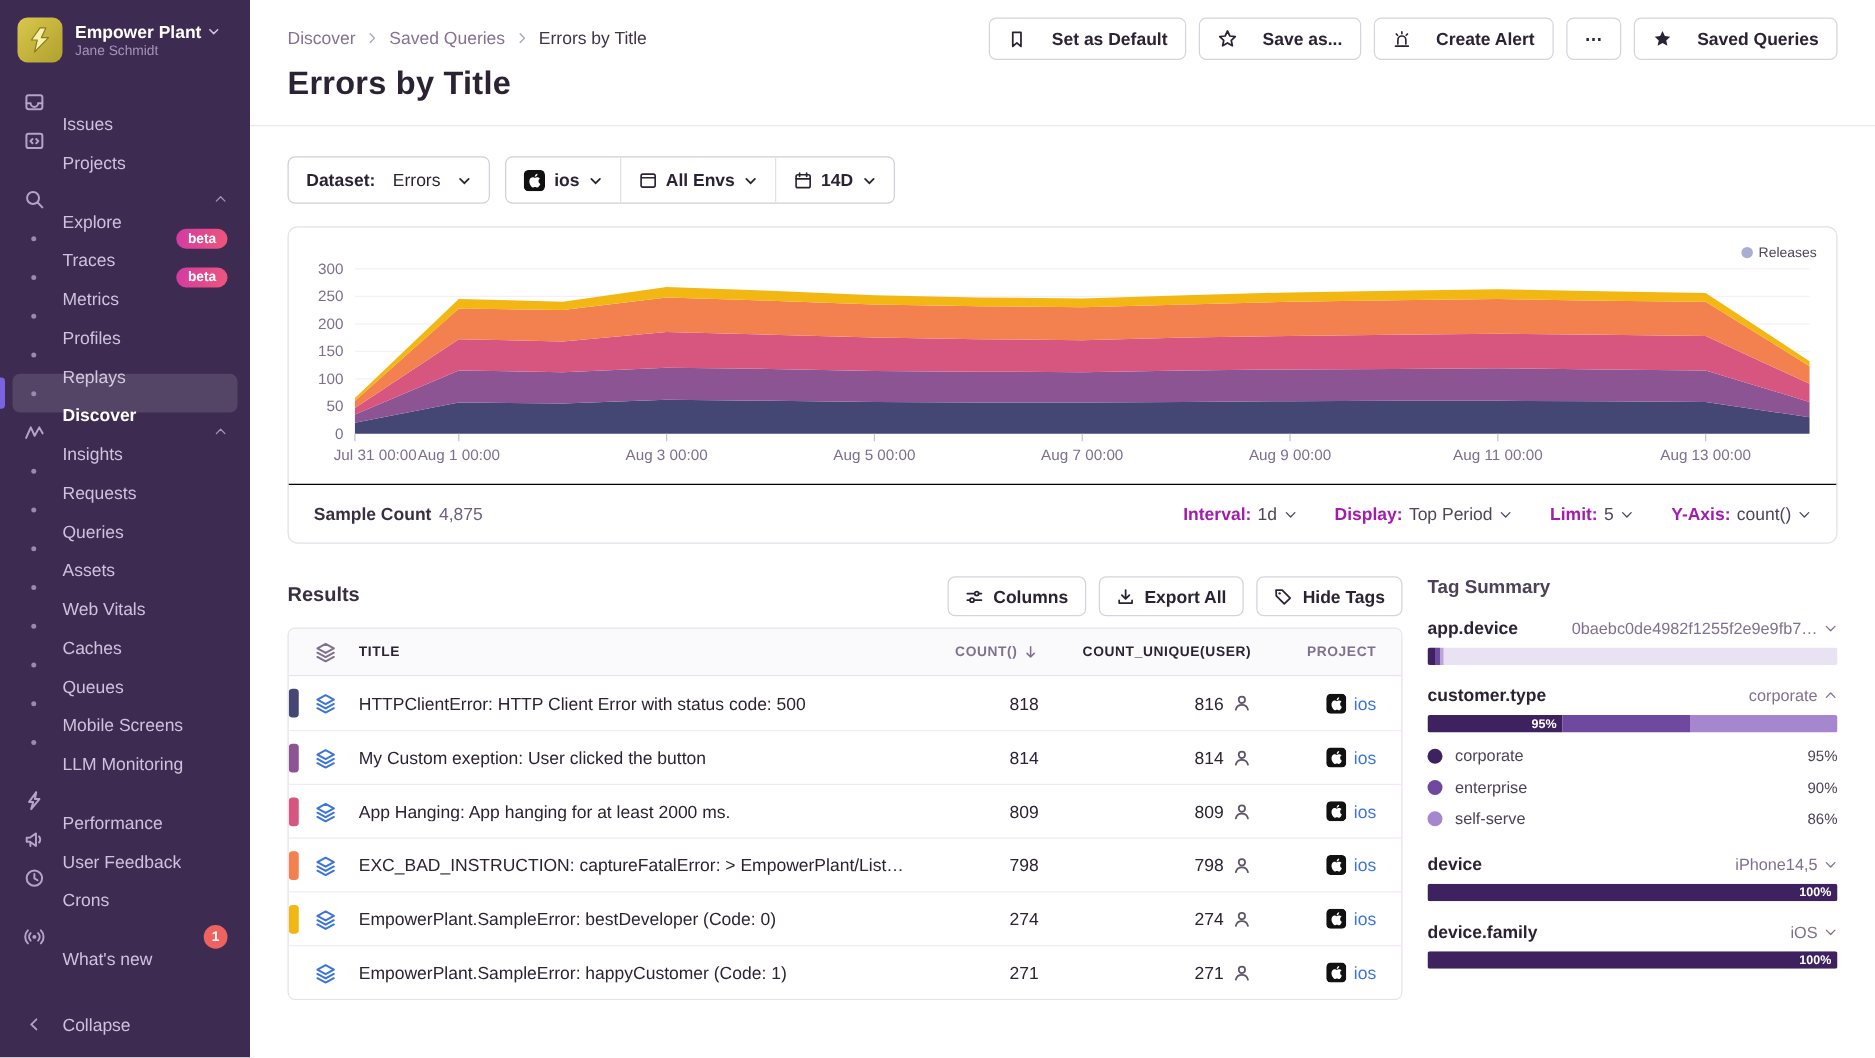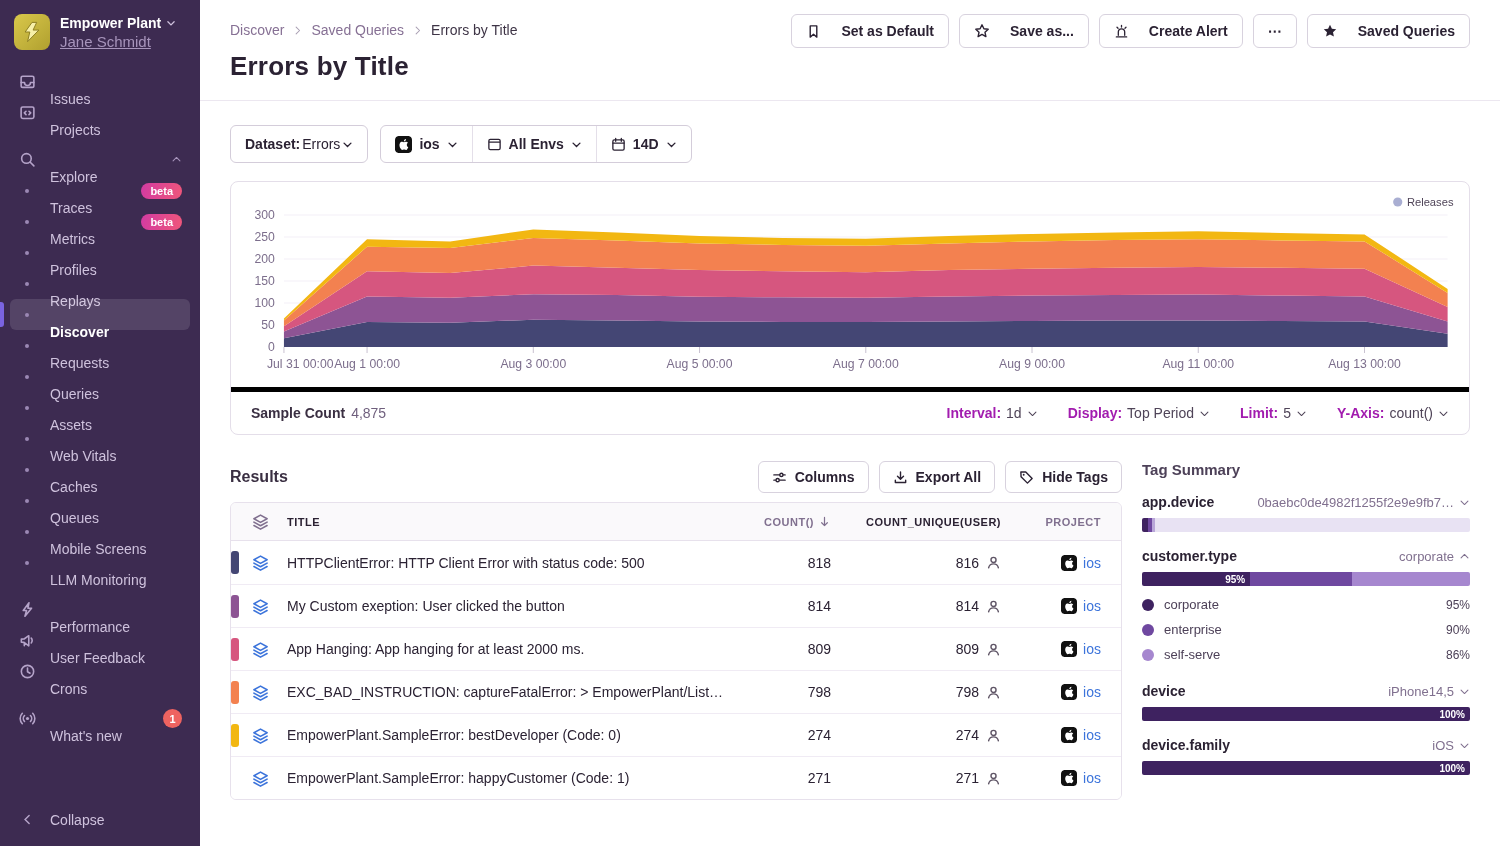--- a/index.html
+++ b/index.html
@@ -4,21 +4,21 @@
 <style>
   * { margin:0; padding:0; box-sizing:border-box; }
   html,body { width:1500px; height:846px; overflow:hidden; }
   body { font-family:"Liberation Sans", sans-serif; display:flex; background:#fff; color:#2b2233; }
 
   
   .sidebar { width:200px; flex-shrink:0; background:#3d2b51; color:#cfc2dd; position:relative; }
   .org { display:flex; align-items:center; gap:10px; padding:14px 14px 10px 14px; cursor:pointer; }
   .logo { width:36px; height:36px; border-radius:8px; background:linear-gradient(135deg,#d9c84b,#b0a02f); display:flex; align-items:center; justify-content:center; flex-shrink:0; }
   .org-name { font-size:14px; font-weight:700; color:#fff; display:flex; align-items:center; gap:5px; white-space:nowrap; }
-  .org-user { font-size:15px; color:#a794bb; margin-top:2px;text-decoration:underline; }
+  .org-user { font-size:11px; color:#a794bb; margin-top:2px; }
   nav { padding:6px 10px 0 10px; }
   .nav-item { position:relative; display:flex; align-items:center; height:31px; border-radius:6px; padding:0 8px 0 6px; font-size:14px; color:#cfc2dd; cursor:pointer; white-space:nowrap; }
   .nav-item .nicon { width:22px; display:flex; justify-content:center; color:#b5a3c9; flex-shrink:0; }
   .nav-item .nlabel { margin-left:12px;margin-top:35px; }
   .nav-item.active { background:rgba(255,255,255,0.12); color:#fff; }
   .nav-item.active .nlabel { font-weight:600; }
   .nav-item.active::before { content:""; position:absolute; left:-10px; top:3px; width:4px; height:25px; background:#7a63e0; border-radius:0 3px 3px 0; }
   .nav-spacer { height:16px; }
   .bullet { width:4px; height:4px; border-radius:50%; background:#9b88b4; }
   .right-chev { margin-left:auto; color:#a794bb; }
@@ -34,33 +34,33 @@
   .breadcrumb { display:flex; align-items:center; gap:8px; font-size:14px; }
   .crumb { color:#867094; cursor:pointer; }
   .crumb.current { color:#3e3446; cursor:default; }
   .crumb-sep { color:#a99fb3; }
   h1 { font-size:26px; font-weight:700; color:#2b2233; margin-top:13px; letter-spacing:0.2px; }
   .actions { position:absolute; top:14px; right:30px; display:flex; gap:10px; }
   .btn { display:flex; align-items:center; gap:20px; height:34px; padding:0 14px; background:#fff; border:1px solid #d8d2de; border-radius:6px; font-size:14px; font-weight:600; color:#2b2233; cursor:pointer; font-family:inherit; }
 
   .content { padding:24px 30px 0 30px; }
   .filter-row { display:flex; gap:12px; }
-  .fbtn { display:flex; align-items:center; gap:2px; height:38px; padding:0 14px; background:#fff; border:1px solid #d4cdda; border-radius:6px; font-size:14px; color:#2b2233; cursor:pointer; font-family:inherit; }
+  .fbtn { display:flex; align-items:center; gap:14px; height:38px; padding:0 14px; background:#fff; border:1px solid #d4cdda; border-radius:6px; font-size:14px; color:#2b2233; cursor:pointer; font-family:inherit; }
   .fbtn b { font-weight:700; }
   .fgroup { display:flex; align-items:stretch; border:1px solid #d4cdda; border-radius:6px; background:#fff; }
   .fseg { display:flex; align-items:center; gap:7px; padding:0 14px; font-size:14px; font-weight:700; cursor:pointer; }
   .fseg + .fseg { border-left:1px solid #e4dfe9; }
 
   .searchbar { margin-top:18px; height:38px; border:1px solid #d4cdda; border-radius:6px; display:flex; align-items:center; padding:0 12px; gap:8px; color:#6f6180; }
   .searchbar input { flex:1; border:none; outline:none; font-family:"DejaVu Sans Mono", monospace; font-size:13px; color:#2b2233; background:transparent; }
   .searchbar input::placeholder { color:#8d7f99; }
 
   .chart-panel { margin-top:18px; border:1px solid #e4dee9; border-radius:8px; }
   .chart-wrap { padding:0; }
-  .chart-footer { border-top:5px solid #000000; height:47px; display:flex; align-items:center; padding:0 20px; }
+  .chart-footer { border-top:1px solid #000000; height:47px; display:flex; align-items:center; padding:0 20px; }
   .sample { font-size:14px; }
   .sample b { font-weight:700; color:#3a2f42; }
   .sample span { color:#6f5f7d; margin-left:6px; }
   .chart-controls { margin-left:auto; display:flex; gap:30px; }
   .ctl { display:flex; align-items:center; gap:5px; font-size:14px; cursor:pointer; }
   .ctl b { font-weight:700; color:#a21caf; }
   .ctl span { color:#4f4458; }
   .ctl .chev { color:#4f4458; display:flex; }
 
   .results-row { margin-top:26px; display:flex; gap:20px; }
@@ -182,20 +182,33 @@
         <span class="nicon">
           <span class="bullet"></span>
         </span>
         <span class="nlabel">Replays</span>
       </div>
       <div class="nav-item active">
         <span class="nicon">
           <span class="bullet"></span>
         </span>
         <span class="nlabel">Discover</span>
+      </div>
+      <div class="nav-item">
+        <span class="nicon">
+          <svg width="17" height="17" viewBox="0 0 16 16" fill="none" stroke="currentColor" stroke-width="1.5" stroke-linecap="round" stroke-linejoin="round">
+            <path d="M1.8 12.5 5.3 4.6l2.9 6.3 3.5-6.3 2.5 4.5"></path>
+          </svg>
+        </span>
+        <span class="nlabel">Insights</span>
+        <span class="right-chev">
+          <svg width="11" height="11" viewBox="0 0 16 16" fill="none" stroke="currentColor" stroke-width="1.5" stroke-linecap="round" stroke-linejoin="round">
+            <polyline points="3,10 8,5 13,10"></polyline>
+          </svg>
+        </span>
       </div>
       <div class="nav-item">
         <span class="nicon">
           <span class="bullet"></span>
         </span>
         <span class="nlabel">Requests</span>
       </div>
       <div class="nav-item">
         <span class="nicon">
           <span class="bullet"></span>

